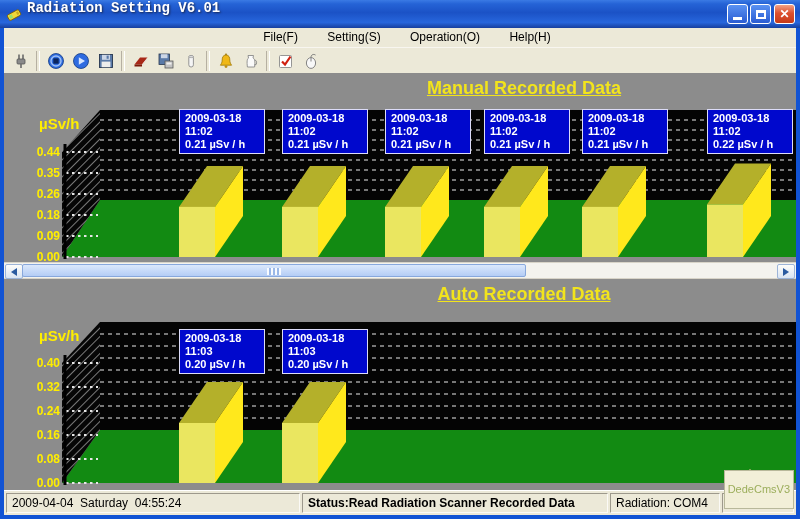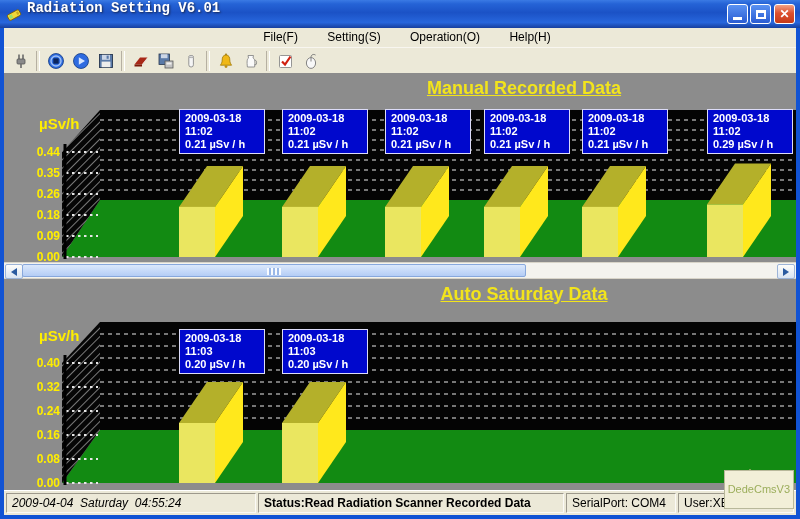--- a/index.html
+++ b/index.html
@@ -62,21 +62,21 @@
     background:linear-gradient(#dbe8fc,#b4cdf5);border:1px solid #88a8dc;border-radius:2px;box-sizing:border-box;}
   #scroll-thumb .grip{position:absolute;left:50%;top:3px;transform:translateX(-50%);width:14px;height:7px;
     background:repeating-linear-gradient(90deg,#f8fbff 0 2px,#9ab8e8 2px 4px);}
 
   
   #statusbar{position:absolute;left:4px;top:490px;width:792px;height:25px;background:#ece9d8;
     border-top:1px solid #fff;box-sizing:border-box;display:flex;gap:2px;padding:2px 2px;}
   .status-field{border:1px solid;border-color:#9d998c #fbfaf6 #fbfaf6 #9d998c;
     font:12px "Liberation Sans",sans-serif;line-height:18px;padding:0 5px;white-space:pre;
     overflow:hidden;box-sizing:border-box;}
-  #sf-datetime{width:250px;font-style:italic;}#sf-status{width:306px;font-weight:bold;}#sf-serial{width:110px;}#sf-user{flex:1;}
+  #sf-datetime{width:294px;}#sf-status{width:306px;font-weight:bold;}#sf-serial{width:110px;}#sf-user{flex:1;}
 
   
   #watermark{position:absolute;right:4px;bottom:4px;width:76px;height:50px;z-index:20;}
   #watermark-label{position:absolute;right:2px;bottom:6px;background:#f2efd8;border:1px solid #b8b89a;
     color:#9cae5c;font:11px "Liberation Sans",sans-serif;padding:12px 3px;line-height:13px;}
 </style>
 </head>
 <body>
 
 <div id="titlebar">
@@ -282,39 +282,39 @@
           <div>0.21 µSv / h</div>
         </div>
         <div class="data-label" style="left: 578px; top: 36px;">
           <div>2009-03-18</div>
           <div>11:02</div>
           <div>0.21 µSv / h</div>
         </div>
         <div class="data-label" style="left: 703px; top: 36px;">
           <div>2009-03-18</div>
           <div>11:02</div>
-          <div>0.29 µSv / h</div>
+          <div>0.22 µSv / h</div>
         </div>
       </div>
   </div>
 
   <div id="hscroll">
     <div class="scroll-arrow" id="scroll-left">
         <div class="arr"></div>
       </div>
     <div id="scroll-thumb">
         <div class="grip"></div>
       </div>
     <div class="scroll-arrow" id="scroll-right">
         <div class="arr"></div>
       </div>
   </div>
 
   <div class="chart-panel" id="auto-panel">
-    <div class="chart-title">Auto Saturday Data</div>
+    <div class="chart-title">Auto Recorded Data</div>
     <div class="axis-title" style="top:48px">µSv/h</div>
     <div class="scene-holder">
         <svg viewBox="0 0 792 211" width="792" height="211">
           <defs>
             <pattern id="hatch1" width="6" height="6" patternUnits="userSpaceOnUse" patternTransform="rotate(45)">
               <rect width="6" height="6" fill="#060606"></rect>
               <line x1="0" y1="0" x2="0" y2="6" stroke="#c8c8c8" stroke-width="1.2"></line>
             </pattern>
           </defs>
           <rect x="96" y="43" width="696" height="108" fill="#040404"></rect>
@@ -365,21 +365,21 @@
           <div>0.20 µSv / h</div>
         </div>
       </div>
   </div>
 
 </div>
 
 <div id="statusbar">
   <div class="status-field" id="sf-datetime">2009-04-04  Saturday  04:55:24</div>
   <div class="status-field" id="sf-status">Status:Read Radiation Scanner Recorded Data</div>
-  <div class="status-field" id="sf-serial">SerialPort: COM4</div>
+  <div class="status-field" id="sf-serial">Radiation: COM4</div>
   <div class="status-field" id="sf-user">User:XB</div>
 </div>
 
 <div id="border-left"></div>
 <div id="border-right"></div>
 <div id="border-bottom"></div>
 
 <div id="watermark">
   <svg width="76" height="50" viewBox="0 0 76 50">
     <g stroke="#7aa854" stroke-width="2">

